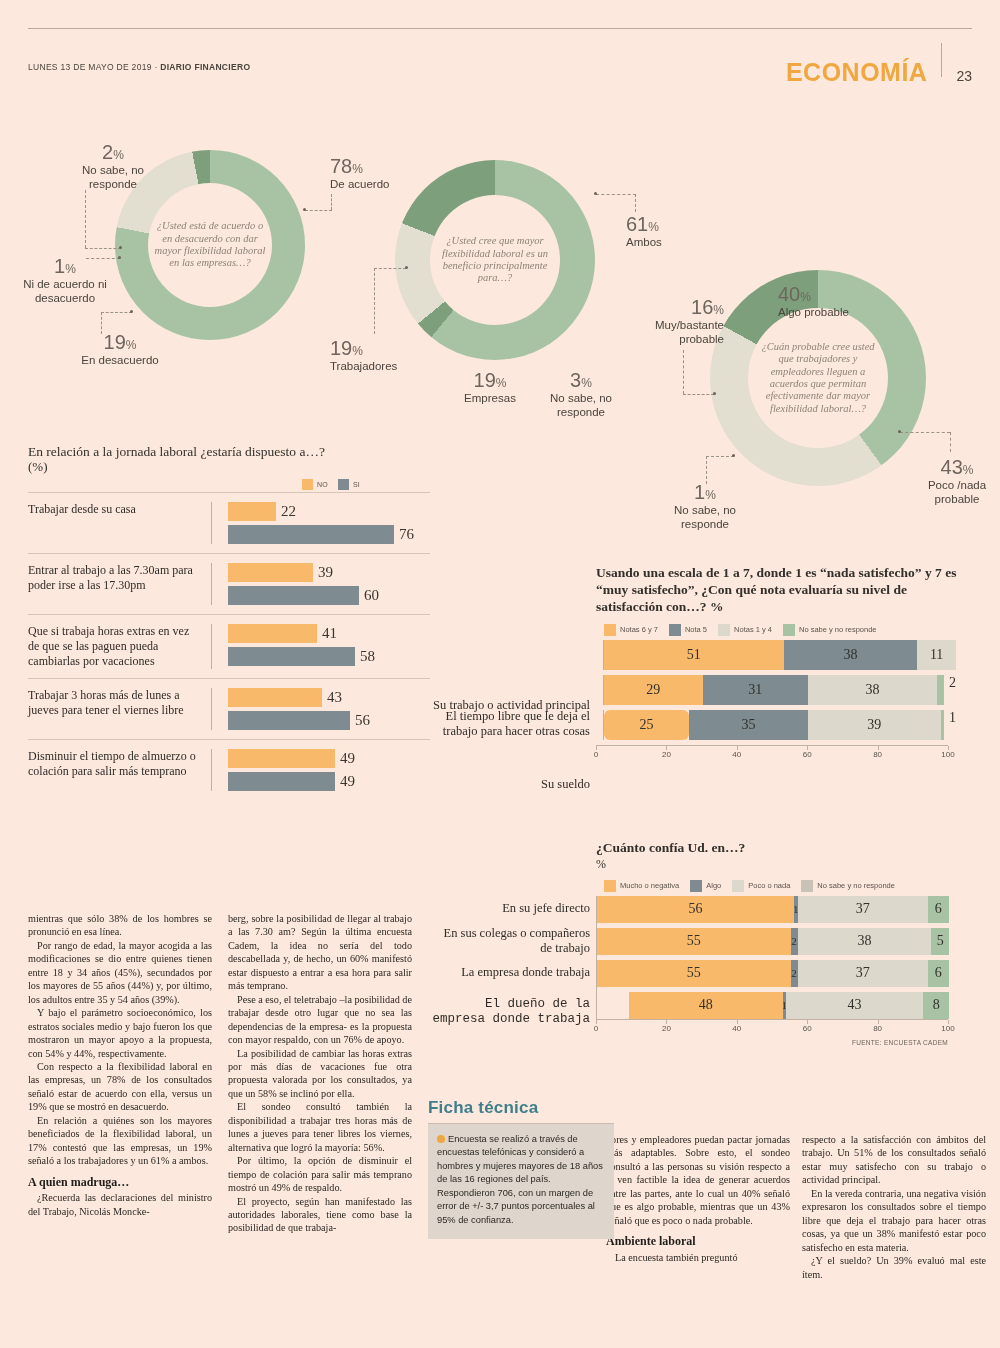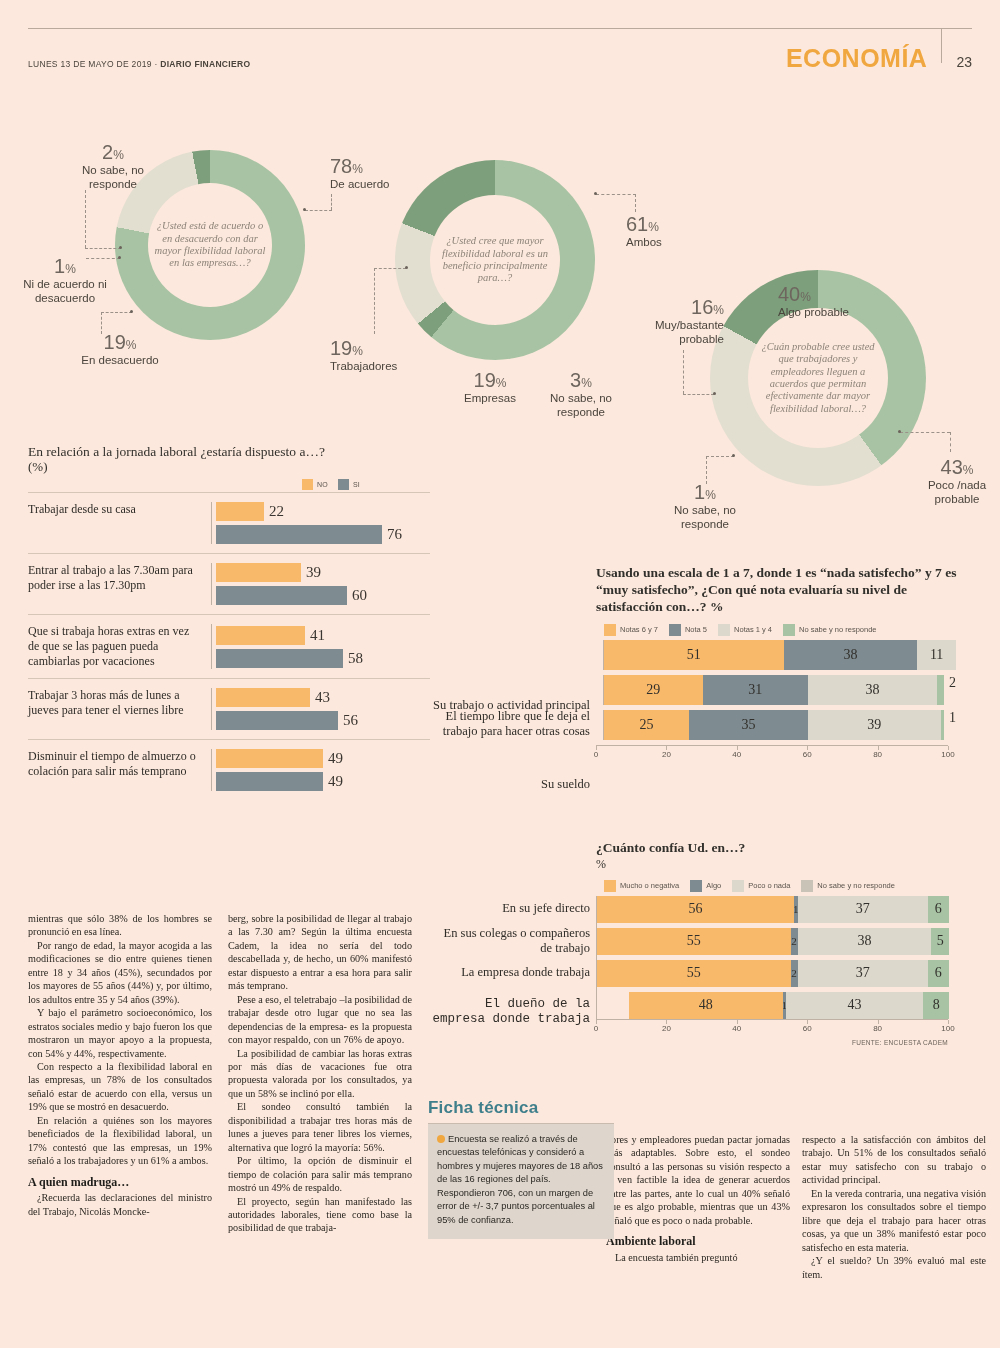--- a/index.html
+++ b/index.html
@@ -5,21 +5,21 @@
   html,body{margin:0;padding:0;}
   body{
     width:1000px;height:1348px;position:relative;overflow:hidden;
     background:#fce8dc;
     font-family:"Liberation Sans", sans-serif;
     color:#3a3530;
   }
   
   #header{position:absolute;left:28px;top:28px;width:944px;}
   #header .rule{height:1px;background:#b9a99c;width:100%;}
-  #header .row{display:flex;align-items:flex-end;justify-content:space-between;margin-top:8px;}
+  #header .row{display:flex;align-items:center;justify-content:space-between;margin-top:22px;}
   #dateline{font-size:8.5px;letter-spacing:.3px;color:#4a443d;padding-bottom:2px;}
   #dateline b{font-weight:bold;}
   #sectionwrap{display:flex;align-items:flex-end;gap:0;}
   #section{font-size:25px;font-weight:bold;color:#f0a73f;letter-spacing:.5px;line-height:1;}
   #pagenumsep{width:1px;height:34px;background:#b9a99c;margin:0 14px;align-self:flex-start;position:relative;top:-8px;}
   #pagenum{font-size:14px;color:#4a443d;line-height:1;padding-bottom:2px;}
 
   
   .donut-wrap{position:absolute;font-style:italic;}
   .donut{position:relative;border-radius:50%;}
@@ -38,21 +38,21 @@
   #leftbars{position:absolute;left:28px;top:444px;width:402px;}
   #leftbars h3{font-family:"Liberation Serif",serif;font-size:13.5px;font-weight:normal;margin:0;line-height:1.22;color:#32302c;}
   #leftbars .sub{font-family:"Liberation Serif",serif;font-size:13px;color:#32302c;margin-top:-1px;}
   .lb-legend{display:flex;justify-content:flex-end;gap:10px;align-items:center;margin:4px 0 2px 0;padding-right:70px;}
   .lb-legend .it{display:flex;align-items:center;gap:4px;}
   .lb-legend .sw{width:11px;height:11px;display:block;}
   .lb-legend .tx{font-size:7px;color:#5b544d;letter-spacing:.2px;}
   .lbrow{display:flex;border-top:1px solid #d6c6b8;padding:9px 0 9px 0;}
   .lbrow:first-of-type{border-top:none;padding-top:4px;}
   .lbrow .cat{width:175px;font-family:"Liberation Serif",serif;font-size:12px;line-height:1.25;color:#2f2c28;padding-right:8px;}
-  .lbbars{flex:1;border-left:1px solid #bfb1a4;padding-left:4px;display:flex;flex-direction:column;gap:4px;justify-content:center;}
+  .lbbars{flex:1;border-left:1px solid #bfb1a4;padding-left:16px;display:flex;flex-direction:column;gap:4px;}
   .lbbar{display:flex;align-items:center;}
   .lbbar .fill{height:19px;}
   .lbbar .v{font-family:"Liberation Serif",serif;font-size:15px;color:#3a3530;margin-left:5px;}
 
   
   .stk{position:absolute;}
   .stk h3{font-family:"Liberation Serif",serif;font-size:13.5px;font-weight:bold;margin:0;line-height:1.25;color:#32302c;}
   .stk-legend{display:flex;gap:11px;align-items:center;margin:8px 0 4px 8px;}
   .stk-legend .it{display:flex;align-items:center;gap:4px;}
   .stk-legend .sw{width:12px;height:12px;display:block;}
@@ -347,21 +347,21 @@
           <span class="seg" style="background:#ddd8cc;width:133.8px;">38</span>
           <span class="seg" style="background:#a7c3a3;width:7px;"></span>
           <span class="outv">2</span>
         </div>
       </div>
     </div>
     <div class="stkrow">
       <div class="cat" style="width:0;"></div>
       <div class="stkplot" style="width:352px;">
         <div class="stkbar">
-          <span class="seg" style="background:#f9b96b;width:88px;">25</span>
+          <span class="seg" style="background:#f9b96b;width:88px;border-radius:6px;">25</span>
           <span class="seg" style="background:#7e8b90;width:123.2px;">35</span>
           <span class="seg" style="background:#ddd8cc;width:137.3px;">39</span>
           <span class="seg" style="background:#a7c3a3;width:3.5px;"></span>
           <span class="outv">1</span>
         </div>
       </div>
     </div>
     <div class="axis" style="width:352px;">
       <div class="tk" style="left:0"></div>
         <div class="tl" style="left:0">0</div>

